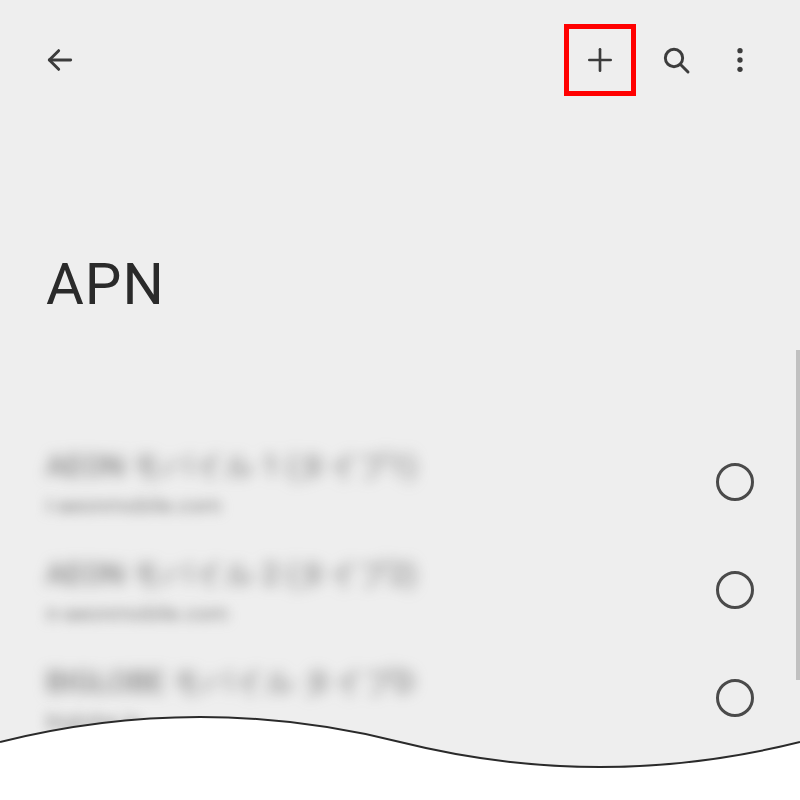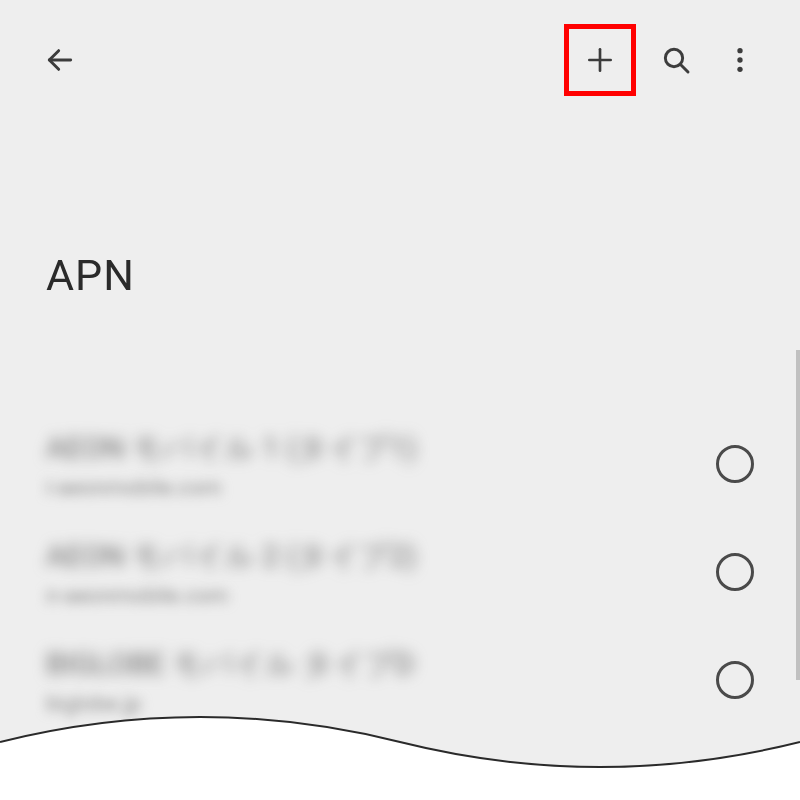--- a/index.html
+++ b/index.html
@@ -31,21 +31,21 @@
     .highlight-box {
       border: 5px solid #ff0000;
       width: 72px;
       height: 72px;
       display: flex;
       align-items: center;
       justify-content: center;
     }
     .page-title {
       padding: 130px 0 0 46px;
-      font-size: 43px;
+      font-size: 58px;
       font-weight: 400;
       color: #2a2a2a;
       letter-spacing: 1px;
     }
     .list {
       margin-top: 110px;
       padding: 0 46px;
     }
     .list-item {
       display: flex;

